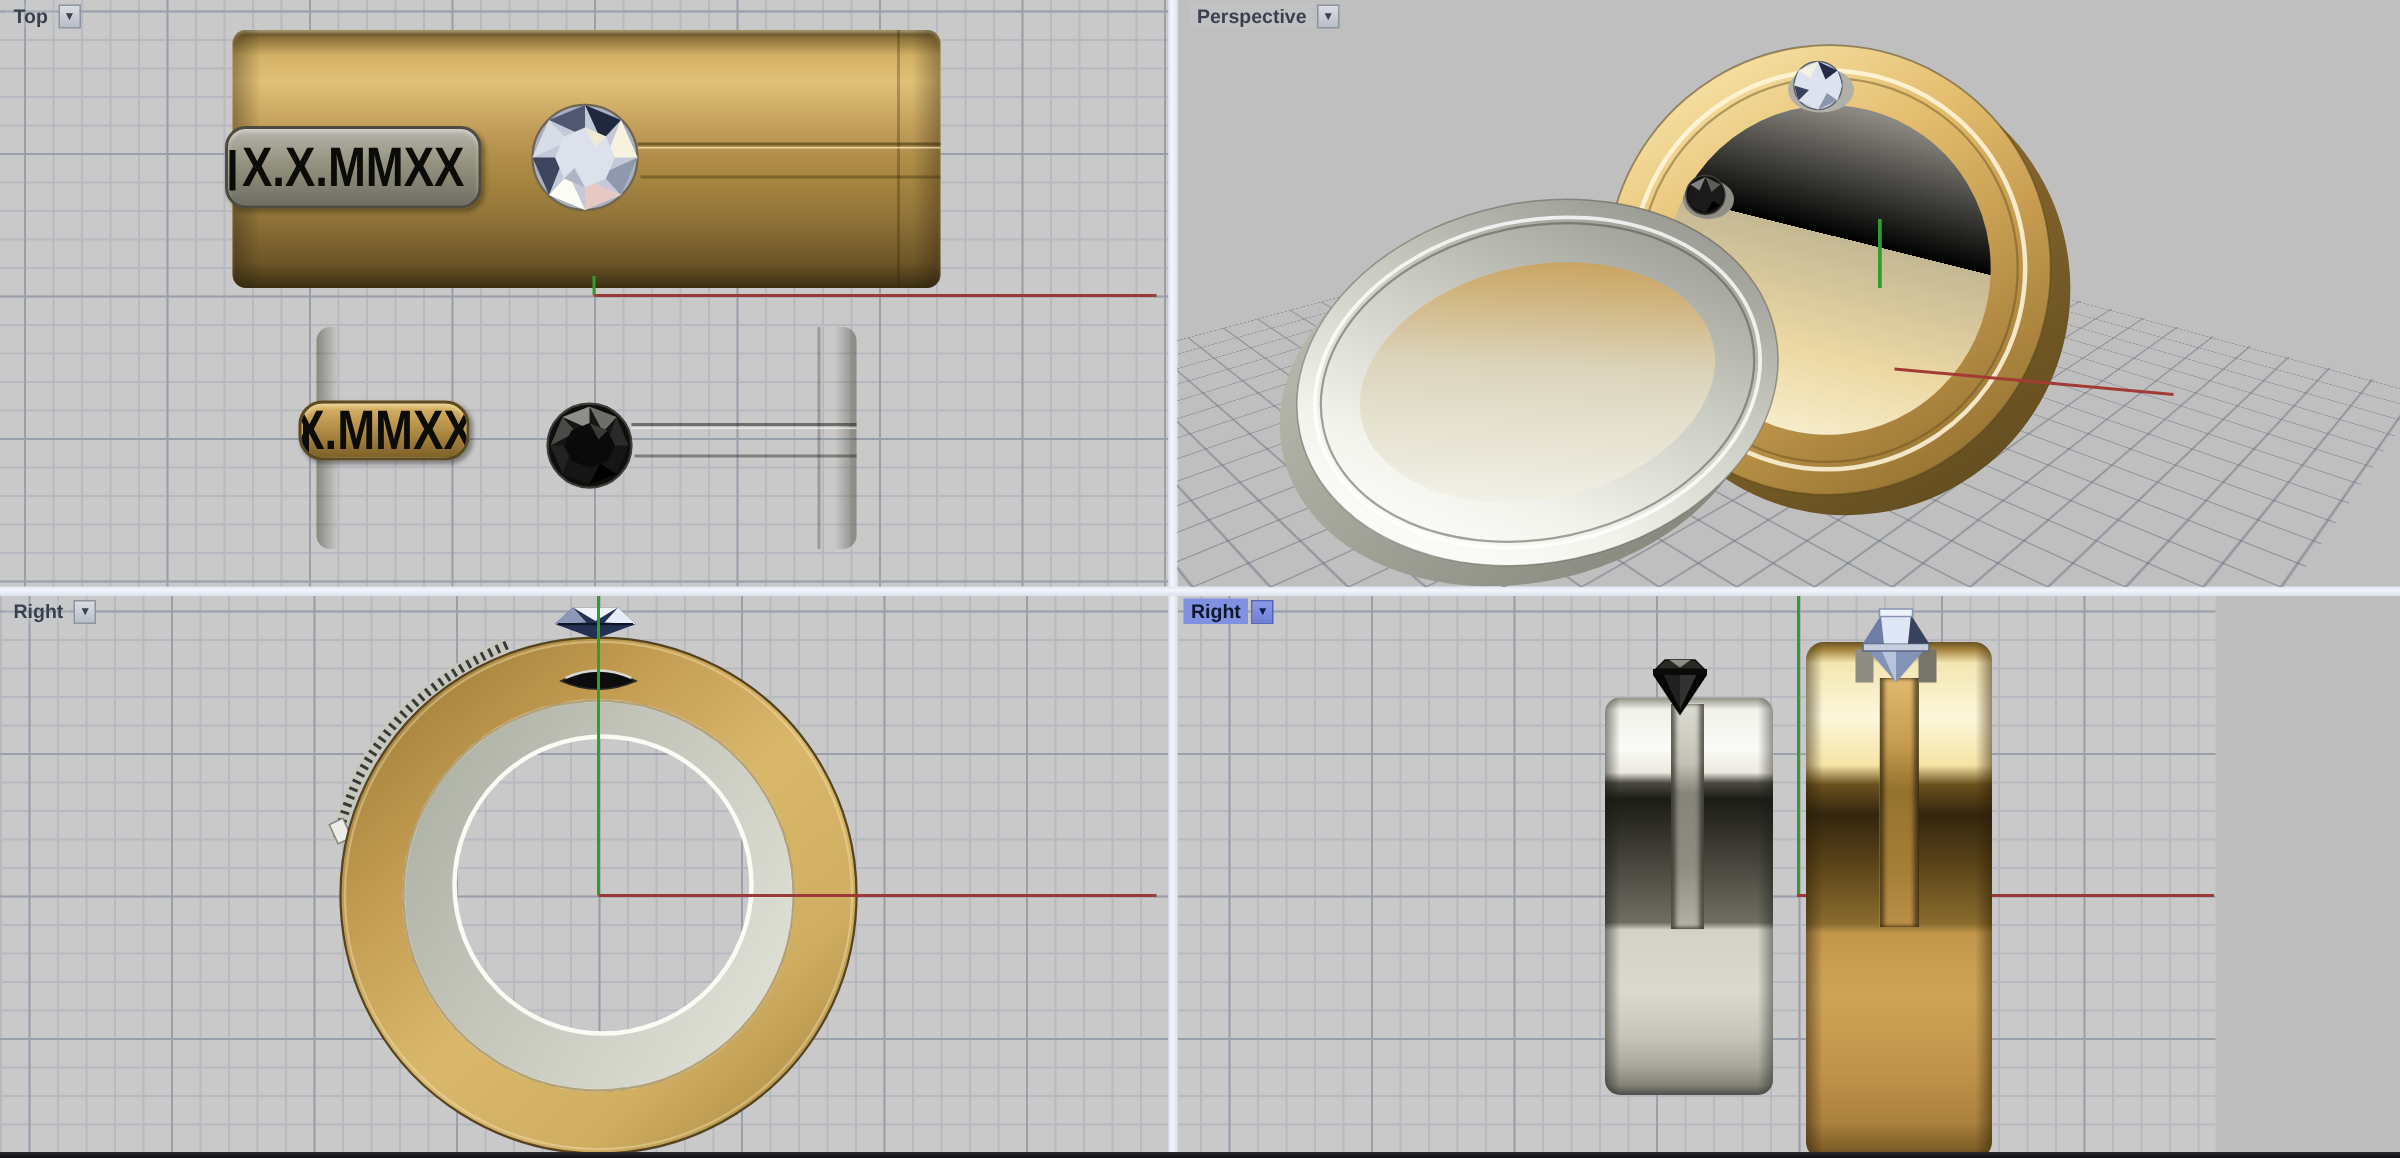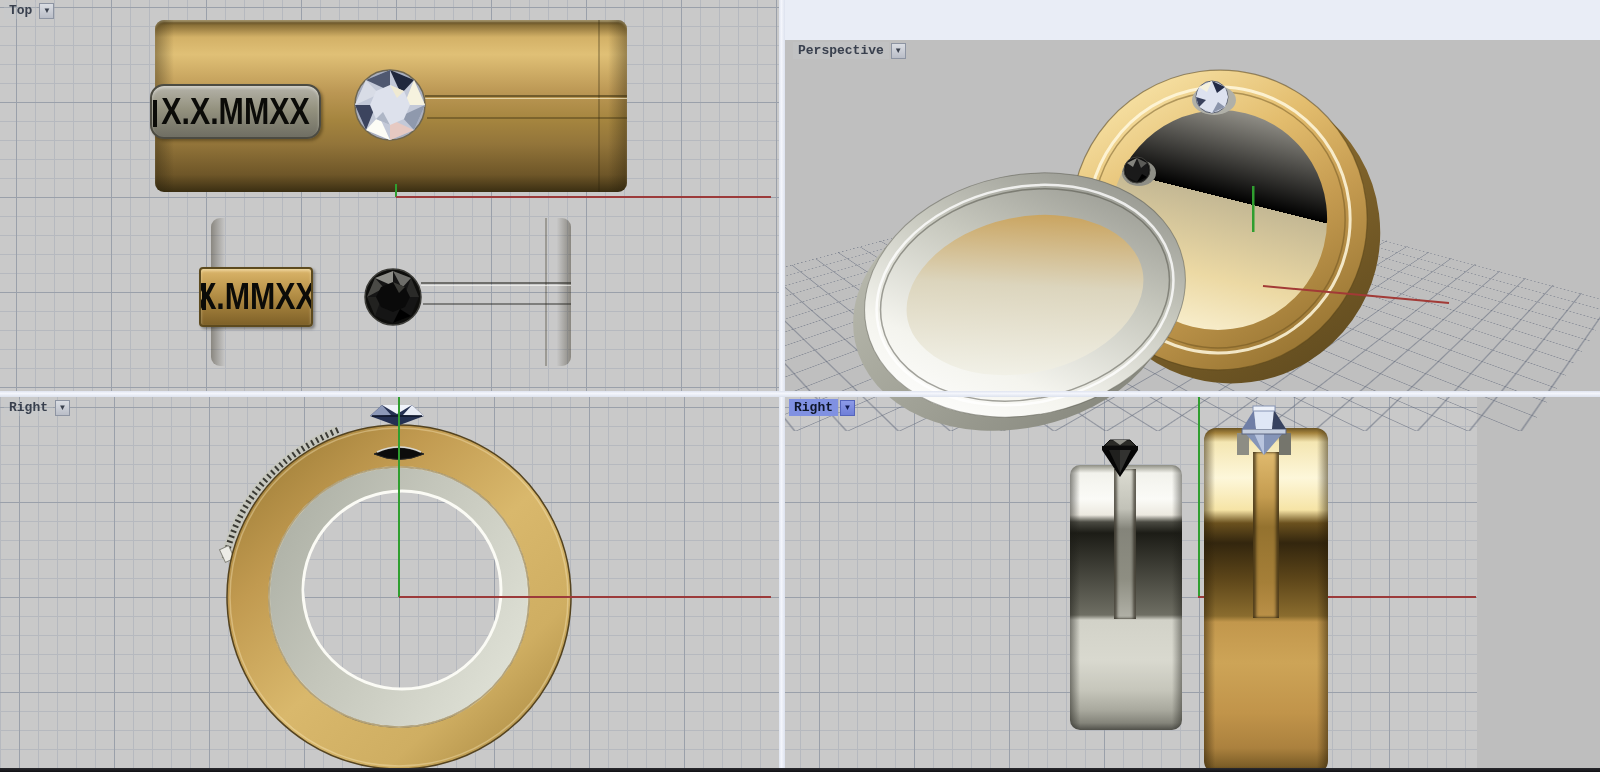--- a/index.html
+++ b/index.html
@@ -3,21 +3,21 @@
 <meta charset="utf-8">
 <style>
   * { margin:0; padding:0; box-sizing:border-box; }
   html,body { width:1600px; height:772px; overflow:hidden; background:#bfbfbf;
               font-family:"Liberation Sans", sans-serif; }
   #stage { position:relative; width:1600px; height:772px; background:#e9edf6; }
 
   
   .vp { position:absolute; overflow:hidden; background:#c9c9c9; }
   #vp-top   { left:0;   top:0;   width:779px; height:391px; }
-  #vp-persp { left:785px; top:0; width:815px; height:391px; background:#bfbfbf;margin-top:40px; }
+  #vp-persp { left:785px; top:0; width:815px; height:391px; background:#bfbfbf; }
   #vp-front { left:0;   top:397px; width:779px; height:371px; }
   #vp-right { left:785px; top:397px; width:815px; height:371px; background:#bebebe; }
 
   .grid {
     position:absolute; inset:0;
     background-color:#c9c9c9;
     background-image:
       linear-gradient(to right,#9aa0aa 1px,transparent 1px),
       linear-gradient(to bottom,#9aa0aa 1px,transparent 1px),
       linear-gradient(to right,#b6b9bf 1px,transparent 1px),
@@ -32,21 +32,21 @@
                background:linear-gradient(90deg,#dfe4f0,#f4f6fc 40%,#dde2ee); z-index:40; }
   .divider-h { position:absolute; left:0; top:391px; width:1600px; height:6px;
                background:linear-gradient(180deg,#dfe4f0,#f4f6fc 40%,#dde2ee); z-index:40; }
   #bottom-bar { position:absolute; left:0; top:768px; width:1600px; height:4px;
                 background:linear-gradient(180deg,#2a2a2e,#101014); z-index:41; }
 
   
   .vp-title { position:absolute; top:2px; left:4px; display:flex; align-items:center;
               gap:2px; z-index:30; }
   .vp-label { font-weight:bold; font-size:13px; color:#39404e; padding:1px 5px;
-              background:rgba(201,203,209,0.25);font-family:Liberation Mono, monospace; }
+              background:rgba(201,203,209,0.25); }
   .vp-drop  { width:15px; height:16px; display:flex; align-items:center; justify-content:center;
               font-size:8px; color:#3a414e; border:1px solid #8d94a2;
               background:linear-gradient(#dadde3,#b9bdc7); cursor:pointer; }
   .vp-title.active .vp-label { background:#8091e2; color:#0f172a; }
   .vp-title.active .vp-drop  { background:linear-gradient(#8c9ae8,#6f7fd8); border-color:#5565bc; color:#101a50; }
   #vp-persp .vp-title { left:8px; }
 
   
   .axis { position:absolute; z-index:20; }
   .ax-red   { background:#9c3a3a; }
@@ -74,21 +74,21 @@
 
   
   .plate { position:absolute; display:flex; align-items:center; justify-content:center;
            overflow:hidden; z-index:5; }
   #plate-gold-ring {
     left:150px; top:84px; width:171px; height:55px; border-radius:14px;
     background:linear-gradient(180deg,#b5b3a9,#94927f 45%,#6f6e63);
     border:2px solid #4c4b42; box-shadow:inset 0 2px 3px rgba(255,255,255,.4), 2px 2px 3px rgba(40,30,10,.4);
   }
   #plate-silver-ring {
-    left:199px; top:267px; width:114px; height:60px; border-radius:4px;
+    left:199px; top:267px; width:114px; height:40px; border-radius:16px;
     background:linear-gradient(180deg,#dcb66a,#b08b43 50%,#7e6128);
     border:2px solid #5d4a1e; box-shadow:inset 0 2px 3px rgba(255,245,210,.5), 2px 2px 3px rgba(20,20,20,.4);
   }
   .engraving { font-weight:bold; font-size:37px; color:#0b0b08; letter-spacing:0;
                transform:scaleX(.82); white-space:nowrap; }
   .plate .cut-glyph { position:absolute; left:1px; top:14px; width:4px; height:27px;
                       background:#0b0b08; }
 
   
   .side-ring { position:absolute; z-index:2; }

